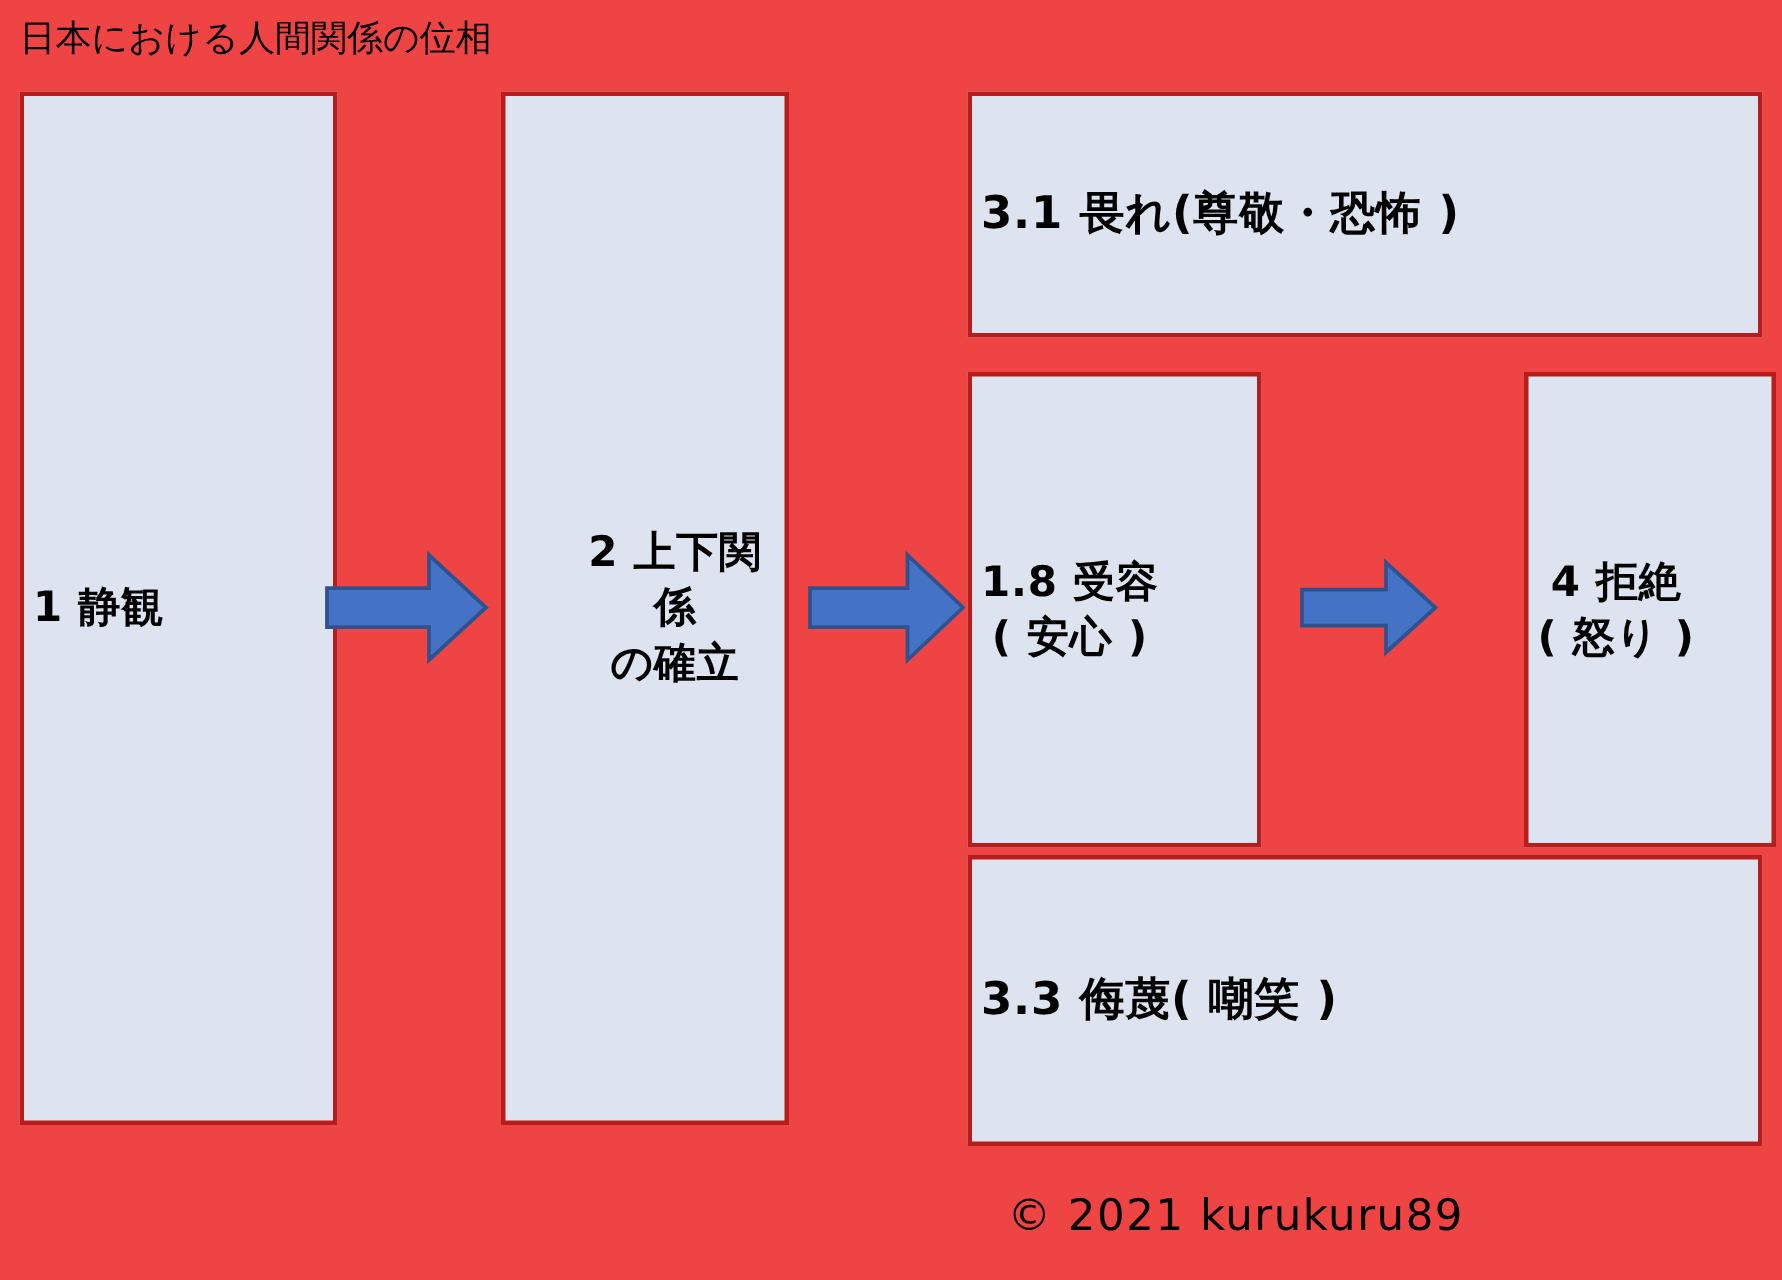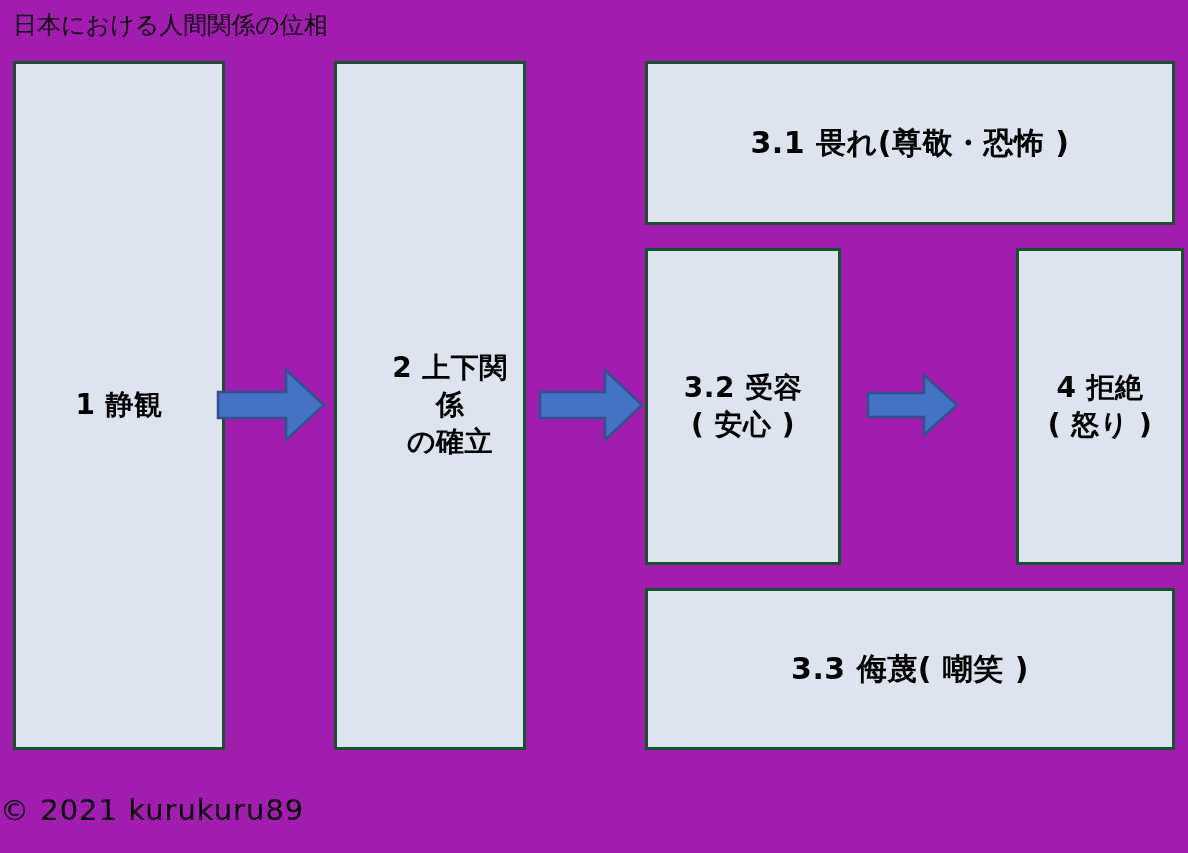--- a/index.html
+++ b/index.html
@@ -7,41 +7,41 @@
     padding: 0;
     background: #ffffff;
   }
   body {
     font-family: "DejaVu Sans", "Liberation Sans", sans-serif;
   }
   #canvas {
     position: relative;
     width: 1188px;
     height: 853px;
-    background: #a21caf;
+    background: #ef4444;
     overflow: hidden;
   }
   .title {
     position: absolute;
     left: 13px;
     top: 12px;
     font-size: 24px;
     font-weight: 400;
     color: #000000;
     line-height: 1.15;
     white-space: nowrap;
   }
   .node {
     position: absolute;
     background: #dee3f0;
-    border: 3px solid #14532d;
+    border: 3px solid #b91c1c;
     box-sizing: border-box;
     display: flex;
     align-items: center;
-    justify-content: center;
+    justify-content: flex-start;
     text-align: center;
   }
   .node-label {
     font-size: 28px;
     font-weight: bold;
     color: #000000;
     line-height: 1.32;
     letter-spacing: 0.5px;
     white-space: pre-line;
     padding: 0 6px;
@@ -55,21 +55,21 @@
   .arrow svg {
     display: block;
     width: 100%;
     height: 100%;
   }
   .footer {
     position: absolute;
     left: 0;
     top: 793px;
     width: 976px;
-    text-align: left;
+    text-align: right;
     font-size: 29px;
     color: #000000;
     letter-spacing: 1px;
   }
 </style>
 </head>
 <body>
 
 <div id="canvas">
 
@@ -94,34 +94,34 @@
     <svg viewBox="0 0 106 76" preserveAspectRatio="none">
       <polygon points="2,25 67,25 67,3 104,38 67,73 67,51 2,51" fill="#4472c4" stroke="#2f528f" stroke-width="2.5" stroke-linejoin="miter"></polygon>
     </svg>
   </div>
 
   <div class="node" style="left:645px; top:61px; width:530px; height:164px;">
     <span class="node-label big">3.1 畏れ(尊敬・恐怖 )</span>
   </div>
 
   <div class="node" style="left:645px; top:248px; width:196px; height:317px;">
-    <span class="node-label">3.2 受容
+    <span class="node-label">1.8 受容
 ( 安心 )</span>
   </div>
 
   <div class="arrow" style="left:866px; top:372px; width:93px; height:66px;">
     <svg viewBox="0 0 93 66" preserveAspectRatio="none">
       <polygon points="2,21 58,21 58,3 91,33 58,63 58,45 2,45" fill="#4472c4" stroke="#2f528f" stroke-width="2.5" stroke-linejoin="miter"></polygon>
     </svg>
   </div>
 
   <div class="node" style="left:1016px; top:248px; width:168px; height:317px;">
     <span class="node-label">4 拒絶
 ( 怒り )</span>
   </div>
 
-  <div class="node" style="left:645px; top:588px; width:530px; height:162px;">
+  <div class="node" style="left:645px; top:570px; width:530px; height:194px;">
     <span class="node-label big">3.3 侮蔑( 嘲笑 )</span>
   </div>
 
   <div class="footer">©  2021 kurukuru89</div>
 
 </div>
 
 </body></html>

